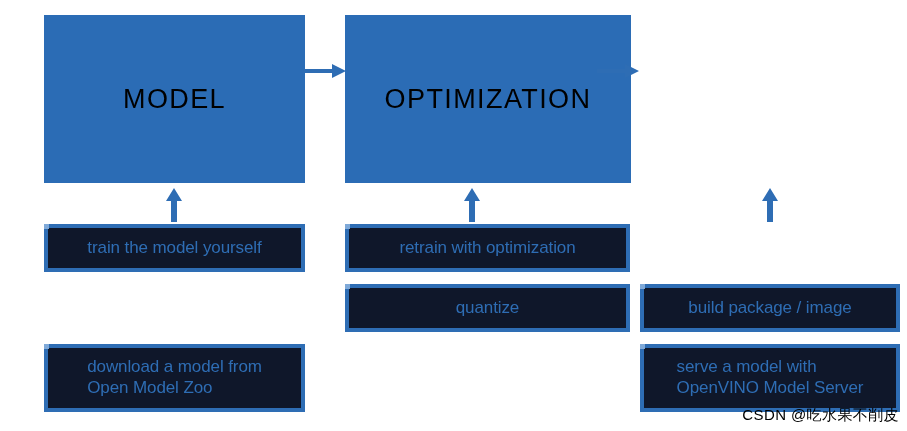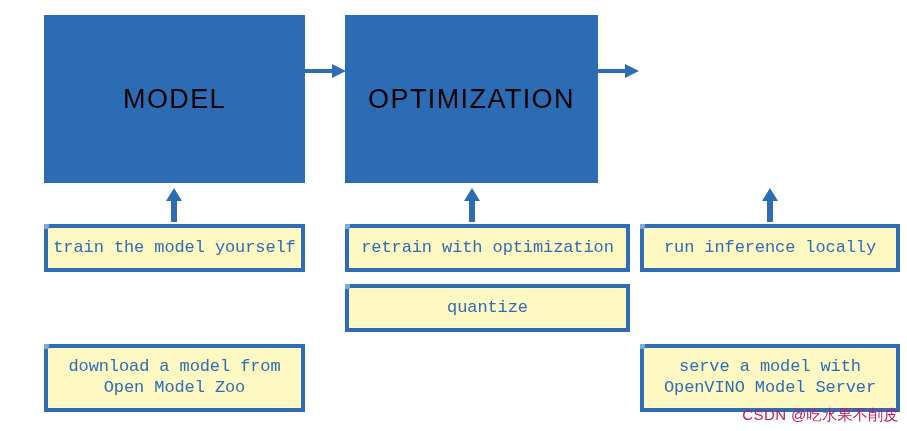--- a/index.html
+++ b/index.html
@@ -35,21 +35,21 @@
   .stage-label {
     color: #000000;
     font-size: 27px;
     font-weight: 300;
     letter-spacing: 1.4px;
     line-height: 1;
     white-space: nowrap;
   }
 
   .stage.col1 { left: 44px;  width: 261px; }
-  .stage.col2 { left: 345px; width: 253px; text-align: center; }
+  .stage.col2 { left: 345px; width: 286px; text-align: center; }
   .stage.col3 { left: 640px; width: 260px; }
 
   
   .harrow {
     position: absolute;
     top: 63px;
     width: 42px;
     height: 16px;
   }
   .harrow.a1 { left: 304px; }
@@ -62,28 +62,26 @@
     width: 18px;
     height: 34px;
   }
   .varrow.v1 { left: 165px; }
   .varrow.v2 { left: 463px; }
   .varrow.v3 { left: 761px; }
 
   
   .opt {
     position: absolute;
-    background: #fef9c3;
+    background: #0f172a;
     border: 4px solid #2E6DB4;
     box-sizing: border-box;
     display: flex;
     align-items: center;
     justify-content: center;
-    text-align: center;
-    font-family: Liberation Mono, monospace;
   }
   .opt::before {
     
     content: "";
     position: absolute;
     left: -4px;
     top: -4px;
     width: 5px;
     height: 5px;
     background: #7FA9D8;
@@ -106,21 +104,21 @@
   .c1 { left: 44px;  width: 261px; }
   .c2 { left: 345px; width: 285px; }
   .c3 { left: 640px; width: 260px; }
 
   
   .watermark {
     position: absolute;
     right: 8px;
     bottom: 6px;
     font-size: 15px;
-    color: #be185d;
+    color: #000000;
     letter-spacing: 0.4px;
     white-space: nowrap;
     pointer-events: none;
     text-align: center;
   }
 </style>
 </head>
 <body>
 
 <div id="canvas">
@@ -162,22 +160,22 @@
 Open Model Zoo</span>
   </div>
 
   <div class="opt c2 row1">
     <span class="opt-label">retrain with optimization</span>
   </div>
   <div class="opt c2 row2">
     <span class="opt-label">quantize</span>
   </div>
 
-  <div class="opt c3 row1">
-    <span class="opt-label">run inference locally</span>
+  <div class="opt c3 row2">
+    <span class="opt-label">build package / image</span>
   </div>
   <div class="opt c3 row3">
     <span class="opt-label">serve a model with
 OpenVINO Model Server</span>
   </div>
 
   <div class="watermark">CSDN @吃水果不削皮</div>
 
 </div>
 

